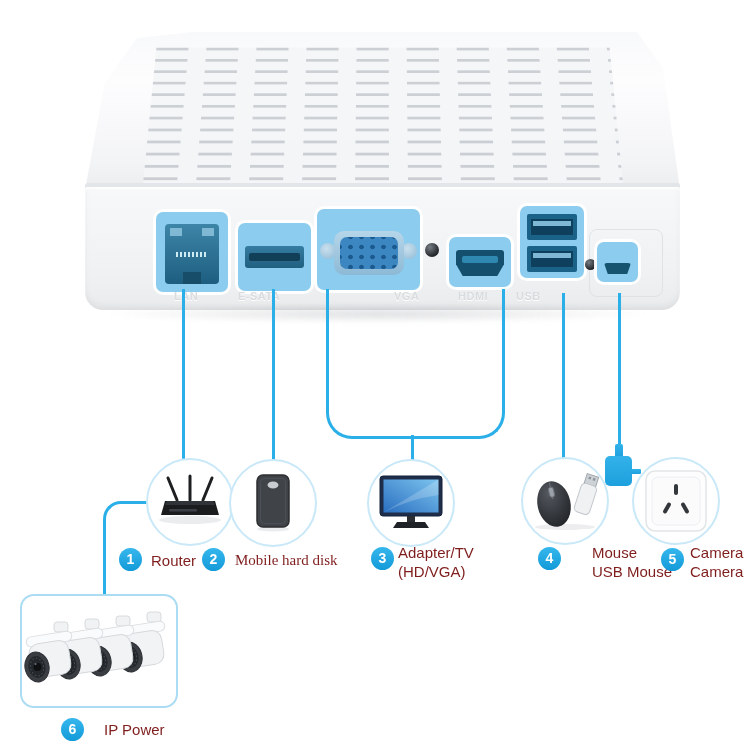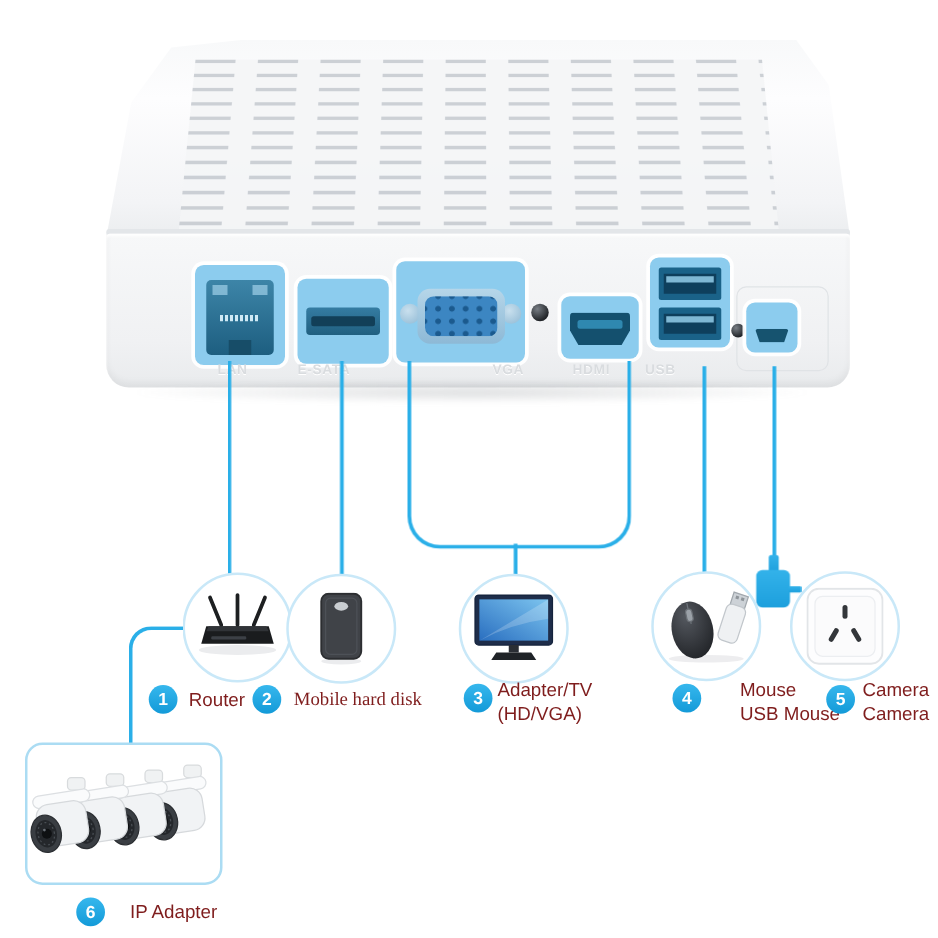--- a/index.html
+++ b/index.html
@@ -244,15 +244,15 @@
         <circle cx="11.5" cy="44" r="1.1" fill="#6a7077"></circle>
       </g>
     </defs>
     <use href="#cam" transform="translate(93,4)"></use>
     <use href="#cam" transform="translate(62,8)"></use>
     <use href="#cam" transform="translate(31,11)"></use>
     <use href="#cam" transform="translate(0,14)"></use>
   </svg>
 
   <div class="abs badge" style="left:61px;top:718px;">6</div>
-  <div class="abs lbl" style="left:104px;top:720px;">IP Adapter</div>
+  <div class="abs lbl" style="left:104px;top:720px;">IP Power</div>
 
 </div>
 
 </body></html>

